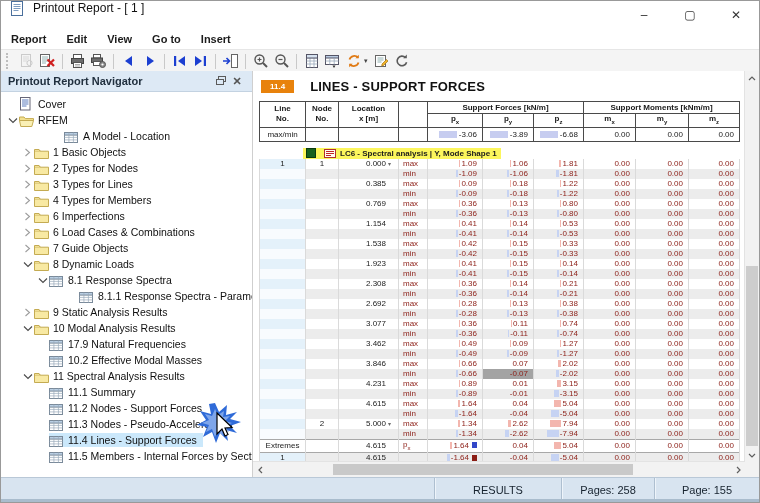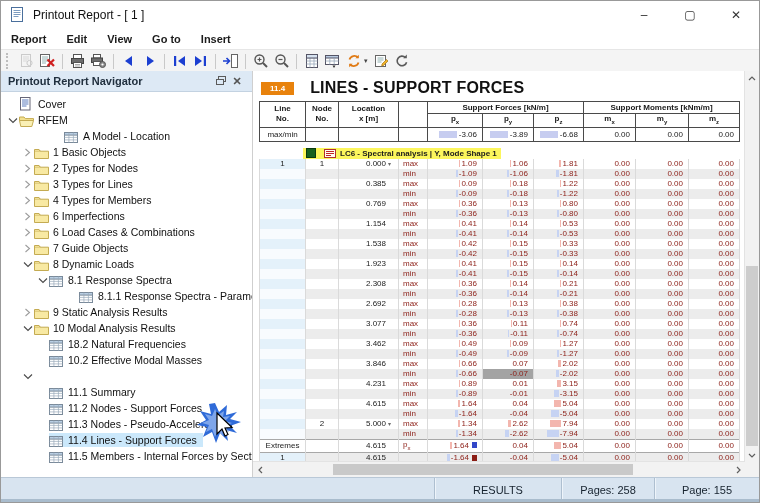--- a/index.html
+++ b/index.html
@@ -1,19 +1,19 @@
 <!DOCTYPE html>
 <html><head>
 <meta charset="utf-8">
 <style>
   html,body{margin:0;padding:0;width:760px;height:503px;overflow:hidden;
     font-family:"Liberation Sans",sans-serif;background:#e8e8e8;}
   .window{position:relative;width:758px;height:501px;background:#fff;border:1px solid #999;box-sizing:content-box;}
   
-  .titlebar{height:28px;display:flex;align-items:center;background:#fff;}
+  .titlebar{height:28px;display:flex;align-items:flex-start;background:#fff;}
   .title-icon{margin-left:9px;display:flex;}
   .title-text{font-size:12px;color:#111;margin-left:8px;}
   .win-controls{margin-left:auto;display:flex;height:28px;}
   .win-btn{width:46px;display:flex;align-items:center;justify-content:center;font-size:12px;color:#333;}
   
   .menubar{height:20px;display:flex;align-items:center;background:#fff;}
   .menu-item{padding:0 10px;font-size:11px;font-weight:700;color:#1c1c1c;}
   
   .toolbar{height:22px;background:#f4f4f4;border-top:1px solid #e6e6e6;border-bottom:1px solid #dcdcdc;display:flex;align-items:center;padding-left:3px;}
   .grip{width:3px;height:16px;border-left:2px dotted #bdbdbd;margin:0 5px 0 2px;}
@@ -31,21 +31,21 @@
   .tree-row{height:16px;display:flex;align-items:center;font-size:10.5px;color:#101010;white-space:nowrap;}
   .chev{width:13px;display:flex;justify-content:center;align-items:center;flex:0 0 13px;}
   .row-inner{display:flex;align-items:flex-end;padding:0 3px 0 0;}
   .tree-icon{width:19px;display:flex;align-items:center;flex:0 0 19px;}
   .tree-label{padding:1px 3px 1px 0;}
   .tree-row.selected .row-inner{background:#cbe8fb;}
   
   .content{flex:1;position:relative;background:#fff;}
   .section-head{position:absolute;top:8px;left:8px;display:flex;align-items:center;}
   .badge{background:#e8820c;color:#fff;font-size:8px;font-weight:700;padding:2px 9px;margin-right:16px;}
-  .section-title{font-size:16px;font-weight:700;color:#111;letter-spacing:.2px;}
+  .section-title{font-size:13px;font-weight:700;color:#111;letter-spacing:.2px;}
   .tablewrap{position:absolute;top:30px;left:6px;width:480px;}
   table{border-collapse:collapse;table-layout:fixed;width:480px;}
   th{font-size:8px;font-weight:700;color:#1a1a1a;border:1px solid #4a4a4a;padding:0;line-height:10px;height:11px;background:#fff;}
   .maxmin td{font-size:8px;height:11px;border:1px solid #4a4a4a;border-top:1px solid #9a9a9a;color:#222;}
   .maxmin .mmv{text-align:right;padding-right:5px;}
   .mmbar{display:inline-block;width:18px;height:7px;background:#c7cdf0;vertical-align:-1px;margin-right:2px;}
   .bandwrap{height:17px;position:relative;}
   .band{position:absolute;left:44px;top:6px;width:198px;height:11px;background:#fcf65c;display:flex;align-items:center;font-size:8px;font-weight:600;color:#1c1c1c;}
   .lc-sq{width:8px;height:8px;background:#17611e;border:1px solid #0a3a0f;margin:0 8px 0 3px;flex:0 0 8px;}
   .band .txt{margin-left:4px;white-space:nowrap;}
@@ -477,41 +477,50 @@
           <div class="tree-row" style="padding-left: 35px;">
             <span class="chev"></span>
             <span class="row-inner">
               <span class="tree-icon">
                 <svg width="14" height="11" viewBox="0 0 14 11">
                   <rect x="0.5" y="0.5" width="13" height="10" fill="#fff" stroke="#7a8a9a"></rect>
                   <rect x="0.5" y="0.5" width="13" height="2.6" fill="#b9cfe4" stroke="#7a8a9a"></rect>
                   <path d="M4.9 0.5v10M9.4 0.5v10M0.5 5.4h13M0.5 7.9h13" stroke="#9aaaba" stroke-width="0.7"></path>
                 </svg>
               </span>
-              <span class="tree-label">18.2 Natural Frequencies</span>
+              <span class="tree-label">17.9 Natural Frequencies</span>
             </span>
           </div>
           <div class="tree-row" style="padding-left: 35px;">
             <span class="chev"></span>
             <span class="row-inner">
               <span class="tree-icon">
                 <svg width="14" height="11" viewBox="0 0 14 11">
                   <rect x="0.5" y="0.5" width="13" height="10" fill="#fff" stroke="#7a8a9a"></rect>
                   <rect x="0.5" y="0.5" width="13" height="2.6" fill="#b9cfe4" stroke="#7a8a9a"></rect>
                   <path d="M4.9 0.5v10M9.4 0.5v10M0.5 5.4h13M0.5 7.9h13" stroke="#9aaaba" stroke-width="0.7"></path>
                 </svg>
               </span>
               <span class="tree-label">10.2 Effective Modal Masses</span>
             </span>
           </div>
           <div class="tree-row" style="padding-left: 20px;">
             <span class="chev">
               <svg width="10" height="9" viewBox="0 0 10 9">
                 <path d="M1 2.5L5 6.5 9 2.5" fill="none" stroke="#4a4a4a" stroke-width="1.1"></path>
               </svg>
+            </span>
+            <span class="row-inner">
+              <span class="tree-icon">
+                <svg width="15" height="12" viewBox="0 0 15 12">
+                  <path d="M0.5 2.5h4.5l1.3 1.7h8.2v7.3H0.5z" fill="#f8e9a3" stroke="#c4ab52"></path>
+                  <path d="M0.5 4.2h5.8l-1.3-1.7" fill="none" stroke="#c4ab52" stroke-width="0.6"></path>
+                </svg>
+              </span>
+              <span class="tree-label">11 Spectral Analysis Results</span>
             </span>
           </div>
           <div class="tree-row" style="padding-left: 35px;">
             <span class="chev"></span>
             <span class="row-inner">
               <span class="tree-icon">
                 <svg width="14" height="11" viewBox="0 0 14 11">
                   <rect x="0.5" y="0.5" width="13" height="10" fill="#fff" stroke="#7a8a9a"></rect>
                   <rect x="0.5" y="0.5" width="13" height="2.6" fill="#b9cfe4" stroke="#7a8a9a"></rect>
                   <path d="M4.9 0.5v10M9.4 0.5v10M0.5 5.4h13M0.5 7.9h13" stroke="#9aaaba" stroke-width="0.7"></path>

